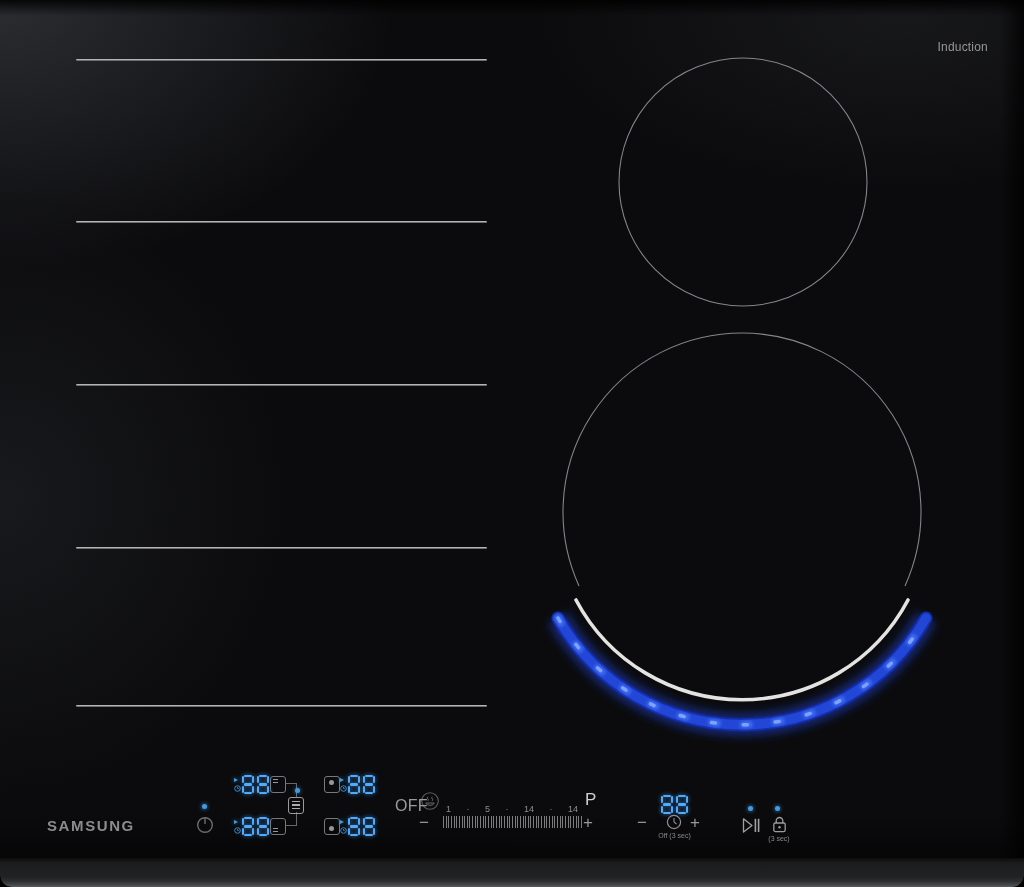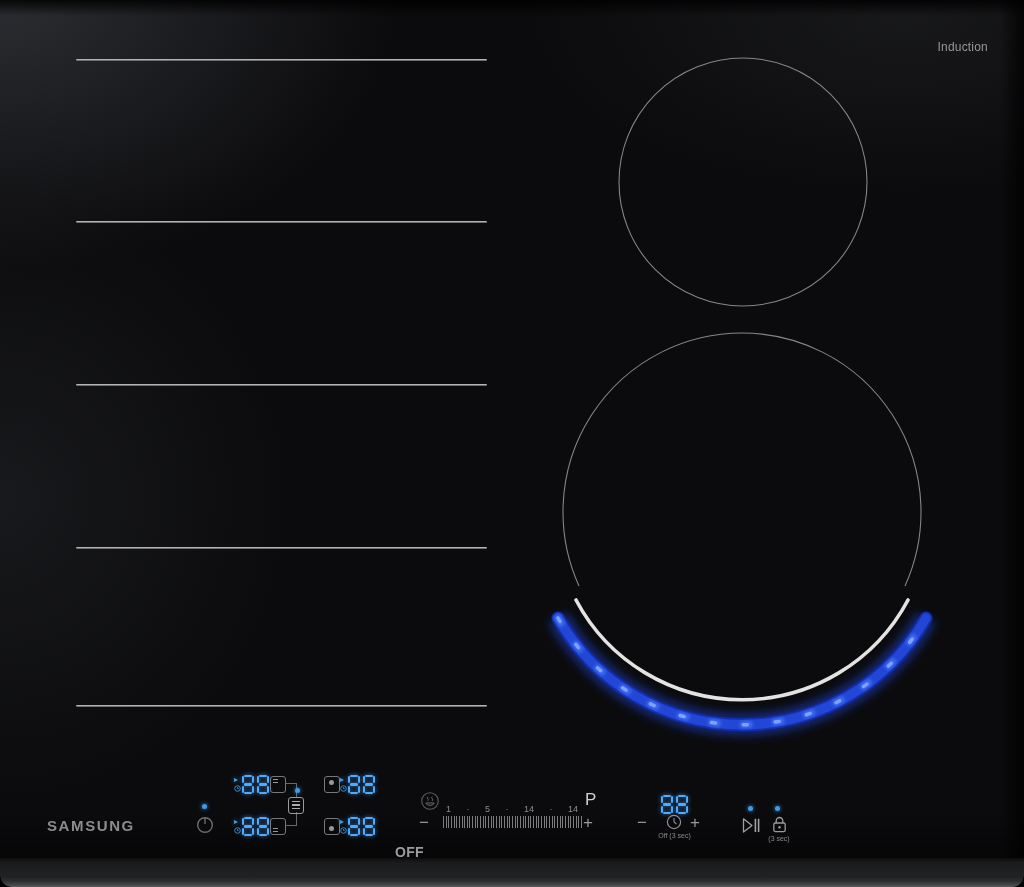--- a/index.html
+++ b/index.html
@@ -77,21 +77,21 @@
   #dot-power{left:202px;top:804px;}
   #dot-bridge{left:295px;top:788px;}
   #dot-pause{left:748px;top:806px;}
   #dot-lock{left:775px;top:806px;}
 
   .logo{position:absolute;left:47px;top:817px;font-size:15px;font-weight:700;letter-spacing:1.6px;color:#8c8c8e;text-align:center;}
   .icon-abs{position:absolute;}
   #power-btn{left:195px;top:814px;}
   #kw-icon{left:420px;top:791px;}
   .sign{position:absolute;font-size:17px;font-weight:300;color:#98989a;line-height:1;cursor:default;}
-  #off-label{position:absolute;left:395px;top:844px;font-size:14px;font-weight:700;color:#9b9b9d;letter-spacing:.3px;}
+  #off-label{position:absolute;left:395px;top:797px;font-size:16px;font-weight:400;color:#9b9b9d;letter-spacing:.3px;}
   #s-minus{left:419px;top:814px;}
   #s-plus{left:583px;top:814px;}
   #boost{position:absolute;left:585px;top:790px;font-size:17px;color:#cdd0d3;}
   #tick-labels{position:absolute;left:443px;top:804px;width:138px;display:flex;justify-content:space-between;
     padding:0 3px;box-sizing:border-box;font-size:9px;color:#8e8e90;}
   #ticks{position:absolute;left:443px;top:816px;width:139px;height:12px;
     background:repeating-linear-gradient(90deg,#7c7c7e 0 1px,transparent 1px 2.65px);}
   #t-minus{left:637px;top:814px;}
   #t-plus{left:690px;top:814px;}
   #t-disp{left:661px;top:795px;}

